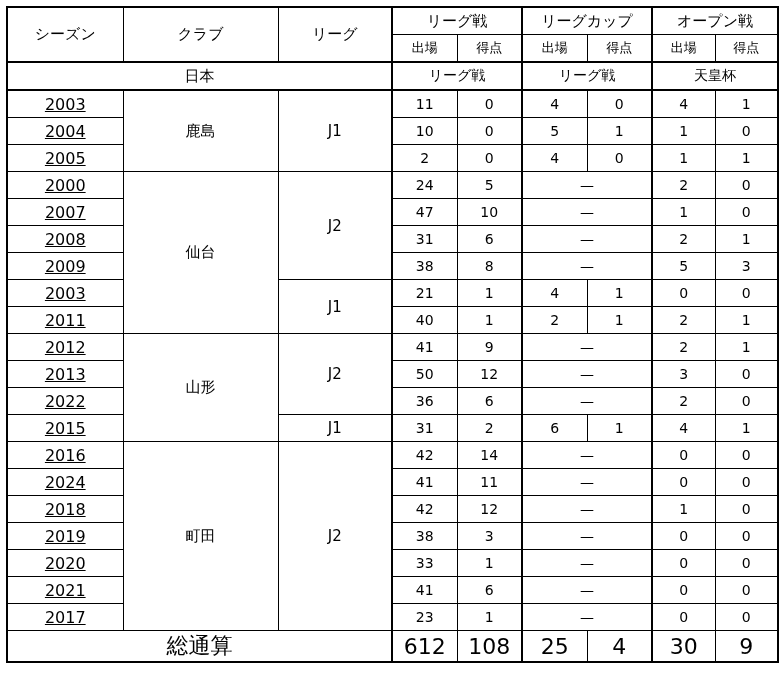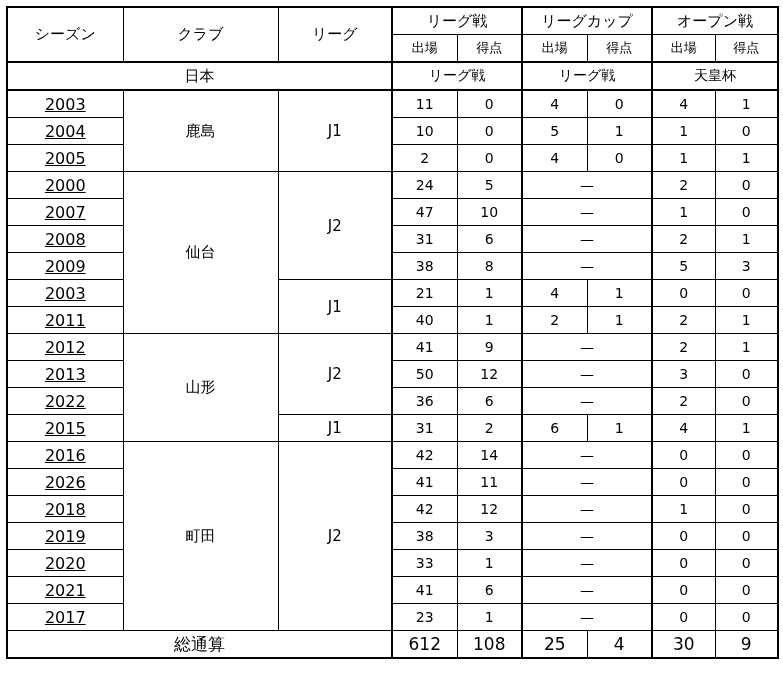--- a/index.html
+++ b/index.html
@@ -48,21 +48,21 @@
     border-top: 2px solid #000000 !important;
   }
   .sep-bottom {
     border-bottom: 2px solid #000000 !important;
   }
   .thick-right {
     border-right: 2px solid #000000 !important;
   }
   .total-row td {
     font-weight: bold;
-    font-size: 17px;
+    font-size: 22px;
     border-top: 2px solid #000000;
   }
   .total-label {
     font-size: 15px;
   }
   .club, .league {
     font-size: 15px;
   }
   .season {
     font-size: 16px;
@@ -253,21 +253,21 @@
           <td class="season">2016</td>
           <td class="club" rowspan="7">町田</td>
           <td class="league thick-right" rowspan="7">J2</td>
           <td class="num">42</td>
           <td class="num thick-right">14</td>
           <td class="dash thick-right" colspan="2">—</td>
           <td class="num">0</td>
           <td class="num">0</td>
         </tr>
         <tr>
-          <td class="season">2026</td>
+          <td class="season">2024</td>
           <td class="num">41</td>
           <td class="num thick-right">11</td>
           <td class="dash thick-right" colspan="2">—</td>
           <td class="num">0</td>
           <td class="num">0</td>
         </tr>
         <tr>
           <td class="season">2018</td>
           <td class="num">42</td>
           <td class="num thick-right">12</td>

